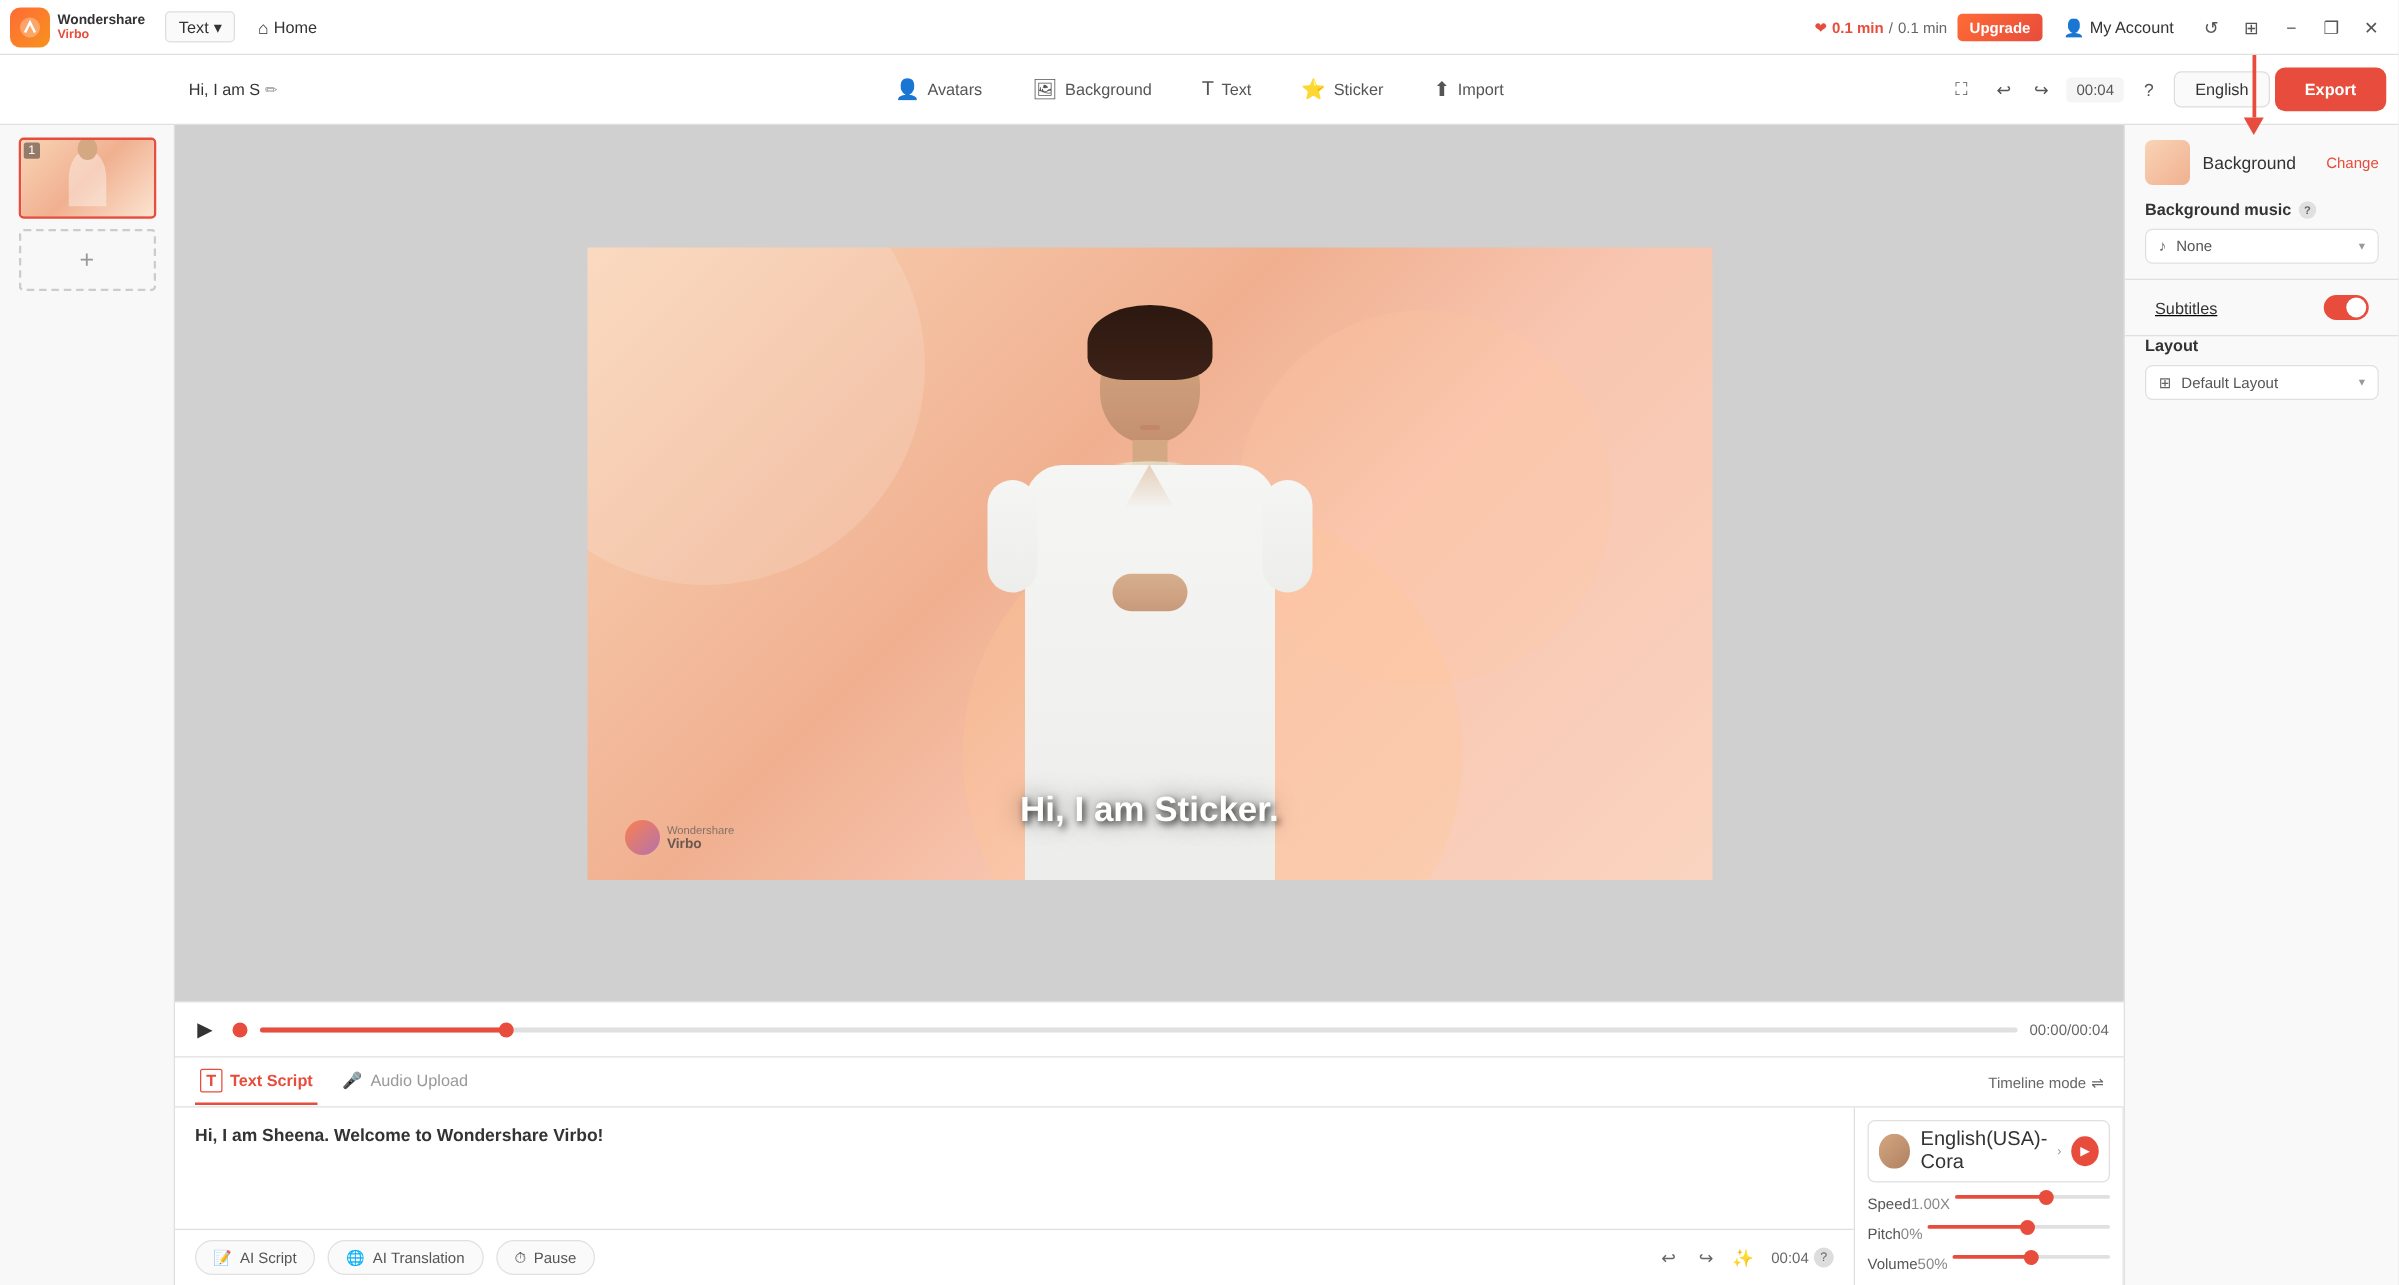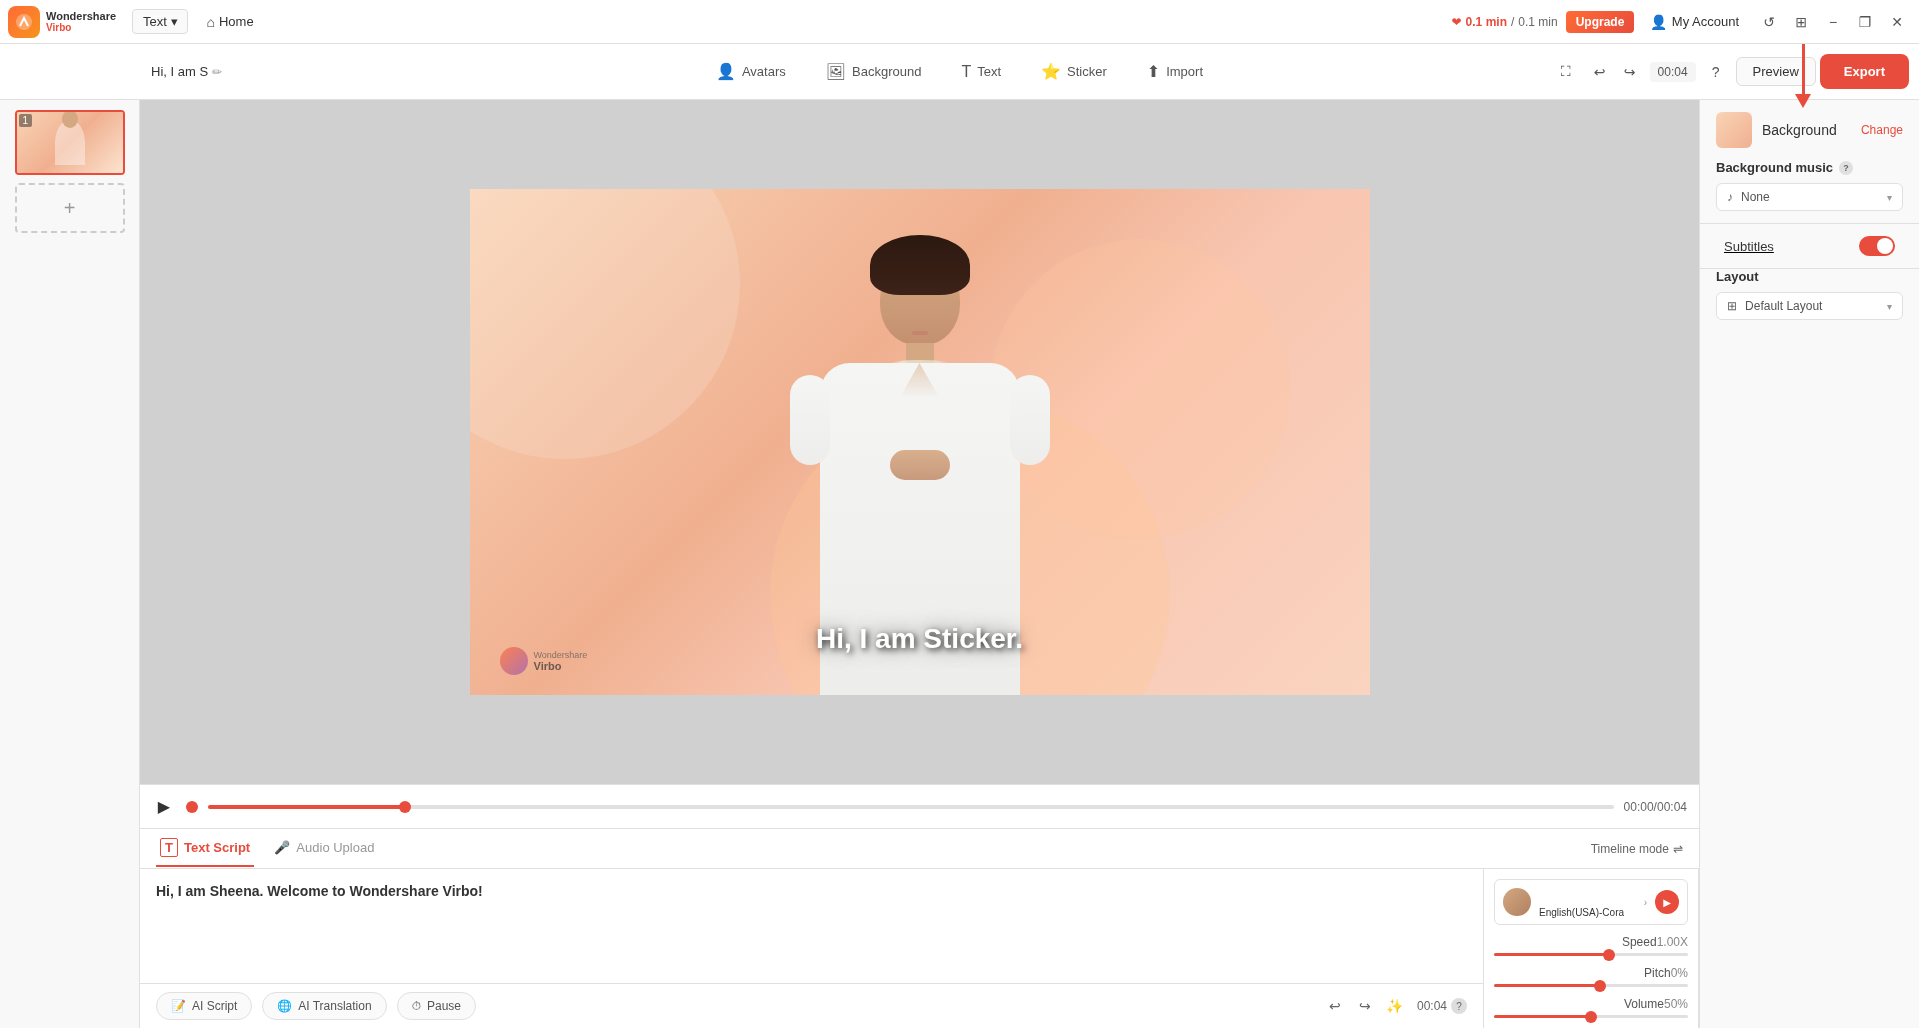--- a/index.html
+++ b/index.html
@@ -64,24 +64,24 @@
     .script-actions { display: flex; gap: 10px; padding: 8px 16px; border-top: 1px solid #e0e0e0; align-items: center; }
     .action-btn { display: flex; align-items: center; gap: 6px; padding: 6px 14px; border-radius: 16px; border: 1px solid #e0e0e0; font-size: 12px; color: #555; cursor: pointer; background: #fafafa; }
     .action-btn-spacer { flex: 1; }
     .duration-display { font-size: 12px; color: #666; display: flex; align-items: center; gap: 4px; }
     .help-btn { width: 16px; height: 16px; border-radius: 50%; background: #ddd; display: flex; align-items: center; justify-content: center; font-size: 10px; color: #666; cursor: pointer; }
     .undo-actions { display: flex; gap: 6px; }
     .undo-icon-btn { width: 24px; height: 24px; display: flex; align-items: center; justify-content: center; cursor: pointer; color: #666; font-size: 14px; }
     .magic-icon-btn { width: 24px; height: 24px; display: flex; align-items: center; justify-content: center; cursor: pointer; color: #e74c3c; font-size: 14px; }
     .voice-selector { display: flex; align-items: center; gap: 8px; padding: 6px 8px; border: 1px solid #e0e0e0; border-radius: 6px; cursor: pointer; }
     .voice-avatar { width: 28px; height: 28px; border-radius: 50%; background: linear-gradient(135deg, #f0a080, #d4808060); overflow: hidden; }
-    .voice-name { flex: 1; font-size: 10px; color: #333; font-weight: 500; margin-top: 21px; }
+    .voice-name { flex: 1; font-size: 16px; color: #333; font-weight: 500; }
     .voice-arrow { font-size: 10px; color: #999; }
     .voice-play { width: 24px; height: 24px; border-radius: 50%; background: #e74c3c; display: flex; align-items: center; justify-content: center; color: #fff; font-size: 10px; cursor: pointer; }
-    .voice-setting { display: flex; flex-direction: column; gap: 4px; align-items: flex-end; }
+    .voice-setting { display: flex; flex-direction: row; gap: 4px; }
     .voice-setting-label { display: flex; justify-content: space-between; align-items: center; }
     .voice-setting-name { font-size: 12px; color: #555; }
     .voice-setting-value { font-size: 12px; color: #888; }
     .voice-slider { width: 100%; -webkit-appearance: none; height: 3px; border-radius: 2px; background: linear-gradient(to right, #e74c3c 60%, #e0e0e0 60%); cursor: pointer; outline: none; }
     .voice-slider::-webkit-slider-thumb { -webkit-appearance: none; width: 12px; height: 12px; border-radius: 50%; background: #e74c3c; cursor: pointer; }
     .pitch-slider { background: linear-gradient(to right, #e74c3c 55%, #e0e0e0 55%); }
     .volume-slider { background: linear-gradient(to right, #e74c3c 50%, #e0e0e0 50%); }
 
     
     .right-panel { width: 220px; background: #f9f9f9; border-left: 1px solid #e0e0e0; display: flex; flex-direction: column; flex-shrink: 0; }
@@ -188,21 +188,21 @@
     </div>
   </div>
   <div class="toolbar-right">
     <button class="icon-btn">⛶</button>
     <div class="undo-redo">
       <button class="icon-btn">↩</button>
       <button class="icon-btn">↪</button>
     </div>
     <div class="time-display">00:04</div>
     <button class="icon-btn">?</button>
-    <button class="preview-btn">Preview</button>
+    <button class="preview-btn">English</button>
     <button class="export-btn export-outline">Export</button>
   </div>
 
   <div style="position:absolute;right:108px;top:0;pointer-events:none;z-index:99;">
     <div style="width:3px;height:50px;background:#e74c3c;margin:0 auto;"></div>
     <div style="width:0;height:0;border-left:8px solid transparent;border-right:8px solid transparent;border-top:14px solid #e74c3c;margin:0 auto;"></div>
   </div>
 </div>
 
 <div class="main-content">

